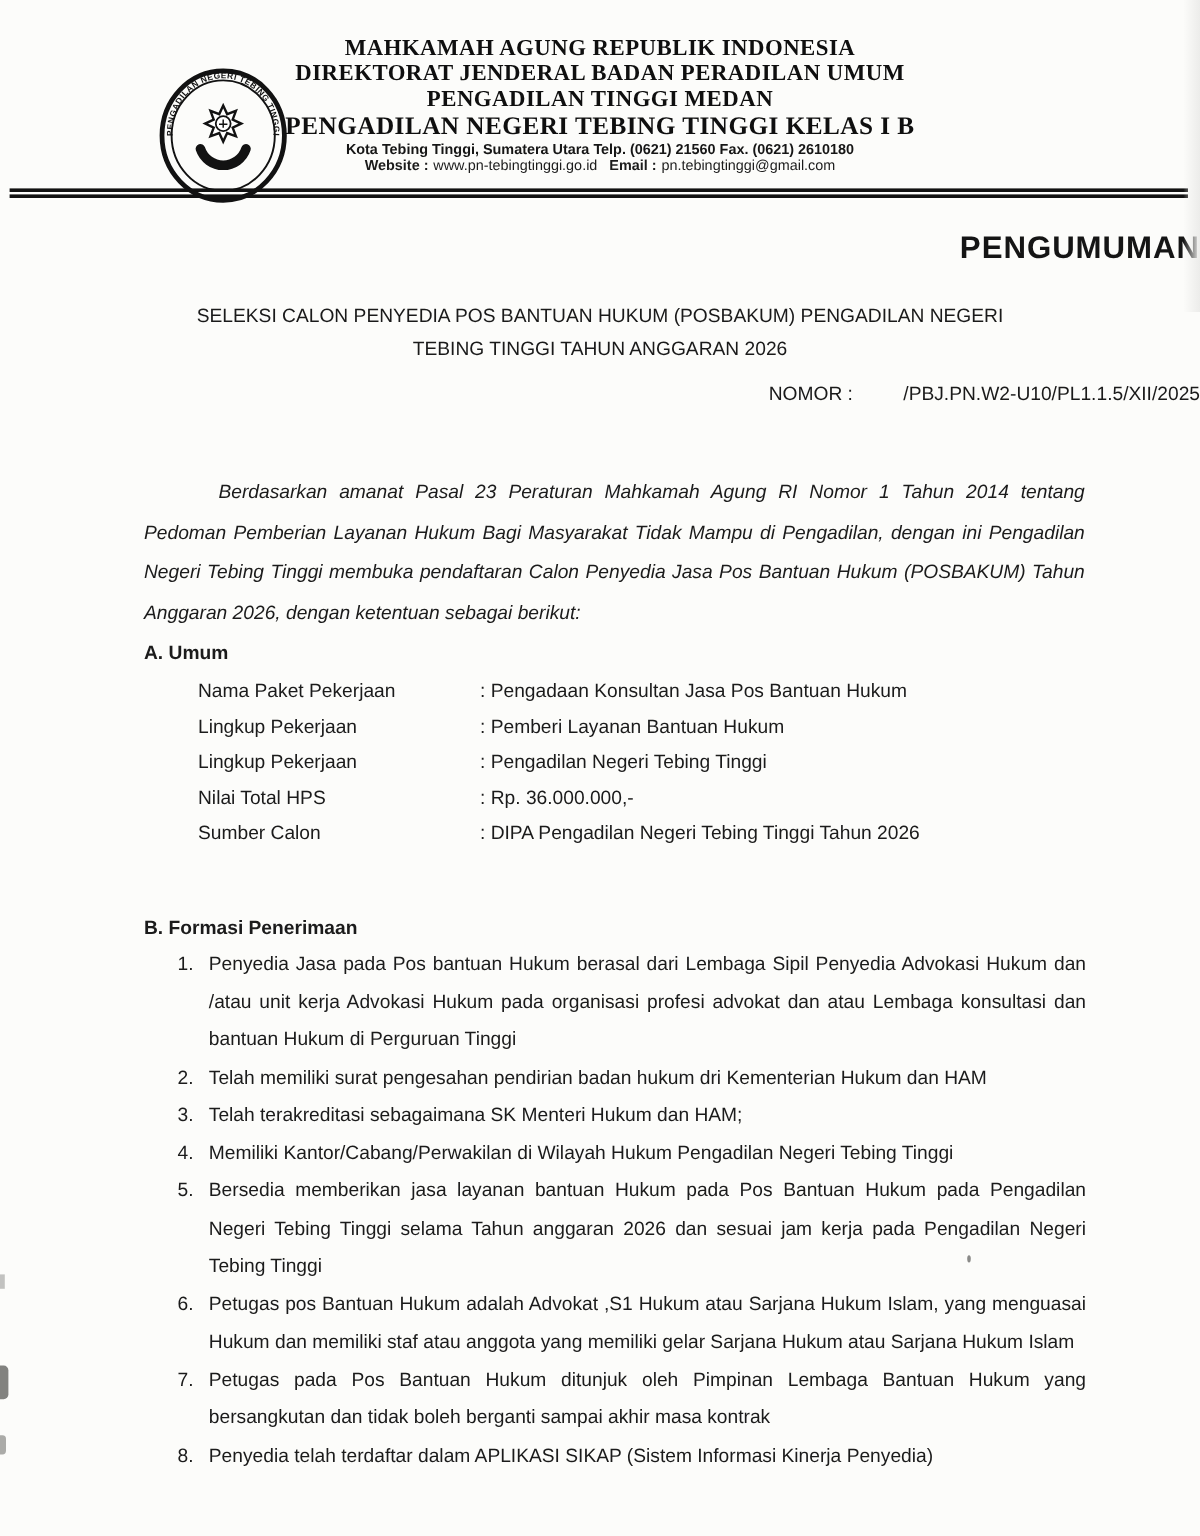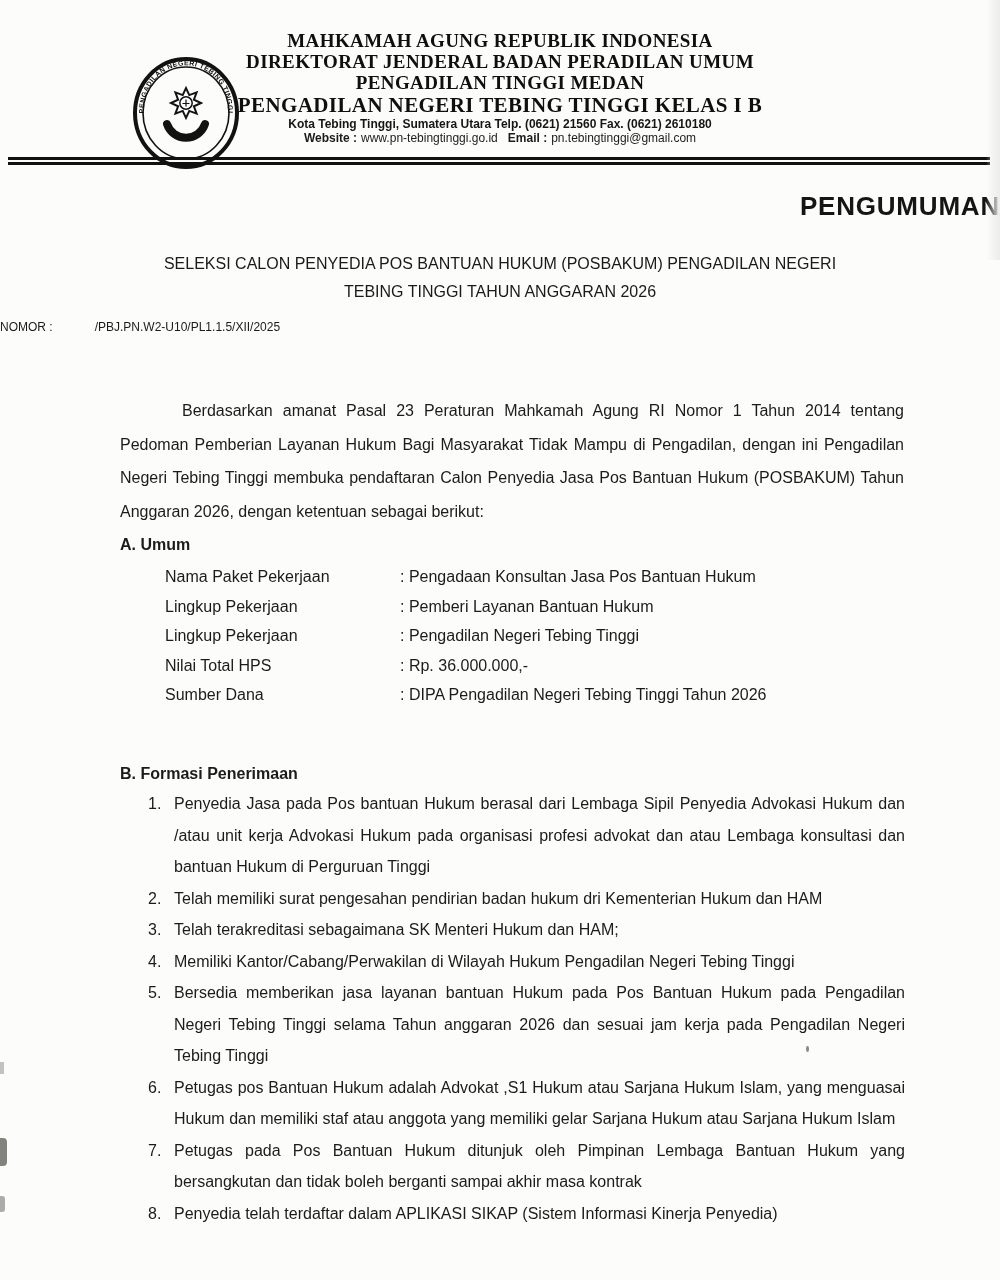--- a/index.html
+++ b/index.html
@@ -50,29 +50,29 @@
   
   .doc-title{
     position:absolute;top:191px;left:0;right:0;text-align:right;
     font-size:26px;font-weight:bold;letter-spacing:.8px;color:#151515;
   }
   .doc-subject{
     position:absolute;top:250px;left:90px;right:90px;text-align:center;
     font-size:16px;line-height:28px;color:#1a1a1a;
   }
   .doc-nomor{
-    position:absolute;top:320px;left:0;right:0;text-align:left;
-    font-size:12px;color:#1a1a1a;
+    position:absolute;top:320px;left:0;right:0;text-align:right;
+    font-size:16px;color:#1a1a1a;
   }
   .doc-nomor .nomor-value{margin-left:42px;}
   
   .opening{
     position:absolute;top:394px;left:120px;right:96px;
     font-size:16px;line-height:33.5px;
-    text-align:justify;text-indent:62px;color:#1b1b1b;
+    text-align:justify;text-indent:62px;color:#1b1b1b;font-style:italic;
   }
   
   .section-a{
     position:absolute;top:536px;left:120px;right:96px;
     font-size:16px;color:#1b1b1b;
   }
   .section-a .heading{font-weight:bold;margin-bottom:8px;}
   .kv-row{display:flex;line-height:29.5px;}
   .kv-label{width:235px;margin-left:45px;flex:none;}
   .kv-value{flex:1;}
@@ -153,21 +153,21 @@
     </div>
     <div class="kv-row">
       <div class="kv-label">Lingkup Pekerjaan</div>
       <div class="kv-value">: Pengadilan Negeri Tebing Tinggi</div>
     </div>
     <div class="kv-row">
       <div class="kv-label">Nilai Total HPS</div>
       <div class="kv-value">: Rp. 36.000.000,-</div>
     </div>
     <div class="kv-row">
-      <div class="kv-label">Sumber Dana</div>
+      <div class="kv-label">Sumber Calon</div>
       <div class="kv-value">: DIPA Pengadilan Negeri Tebing Tinggi Tahun 2026</div>
     </div>
   </div>
 
   <div class="section-b">
     <div class="heading">B. Formasi Penerimaan</div>
     <div class="b-item">
       <div class="b-num">1.</div>
       <div class="b-text">Penyedia Jasa pada Pos bantuan Hukum berasal dari Lembaga Sipil Penyedia Advokasi Hukum dan /atau unit kerja Advokasi Hukum pada organisasi profesi advokat dan atau Lembaga konsultasi dan bantuan Hukum di Perguruan Tinggi</div>
     </div>

